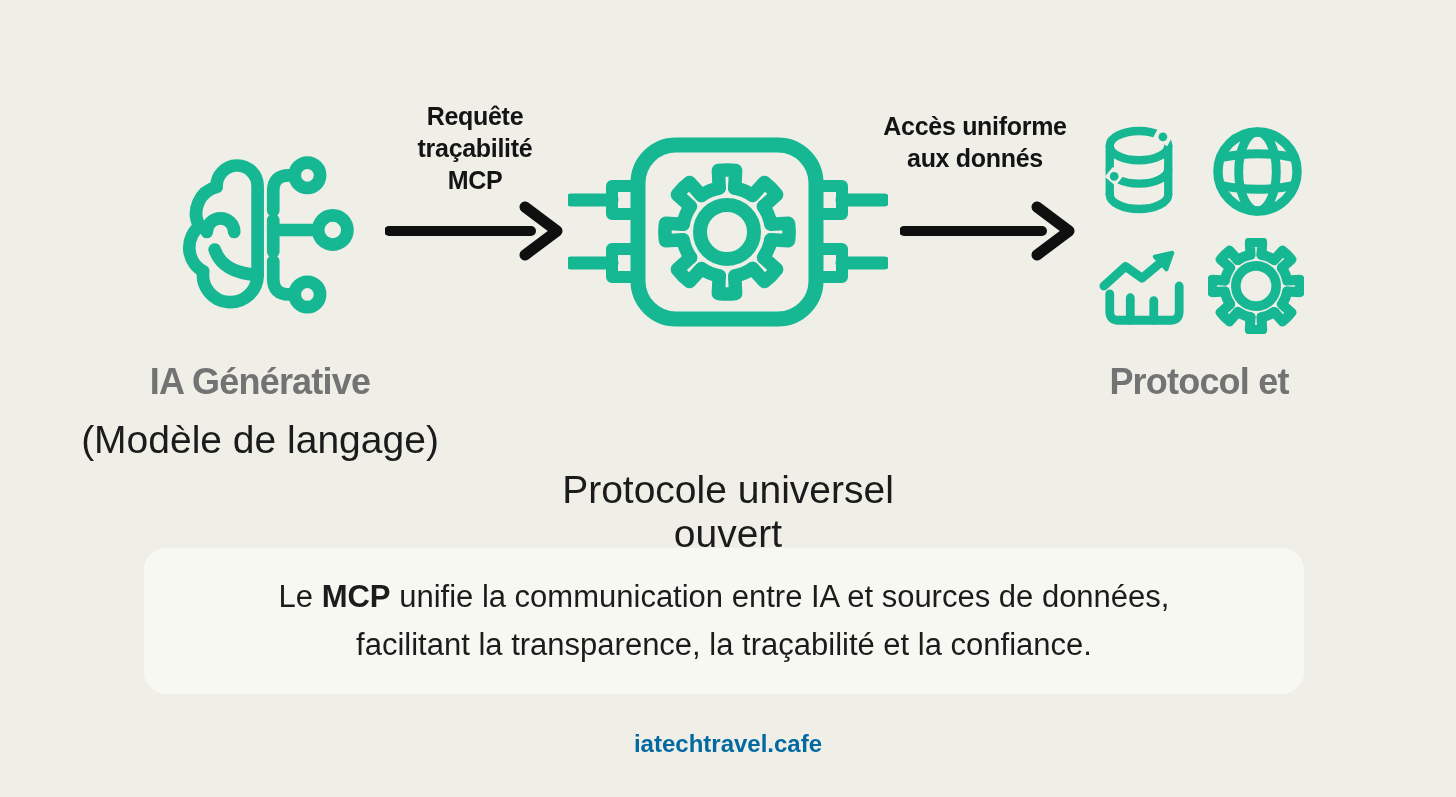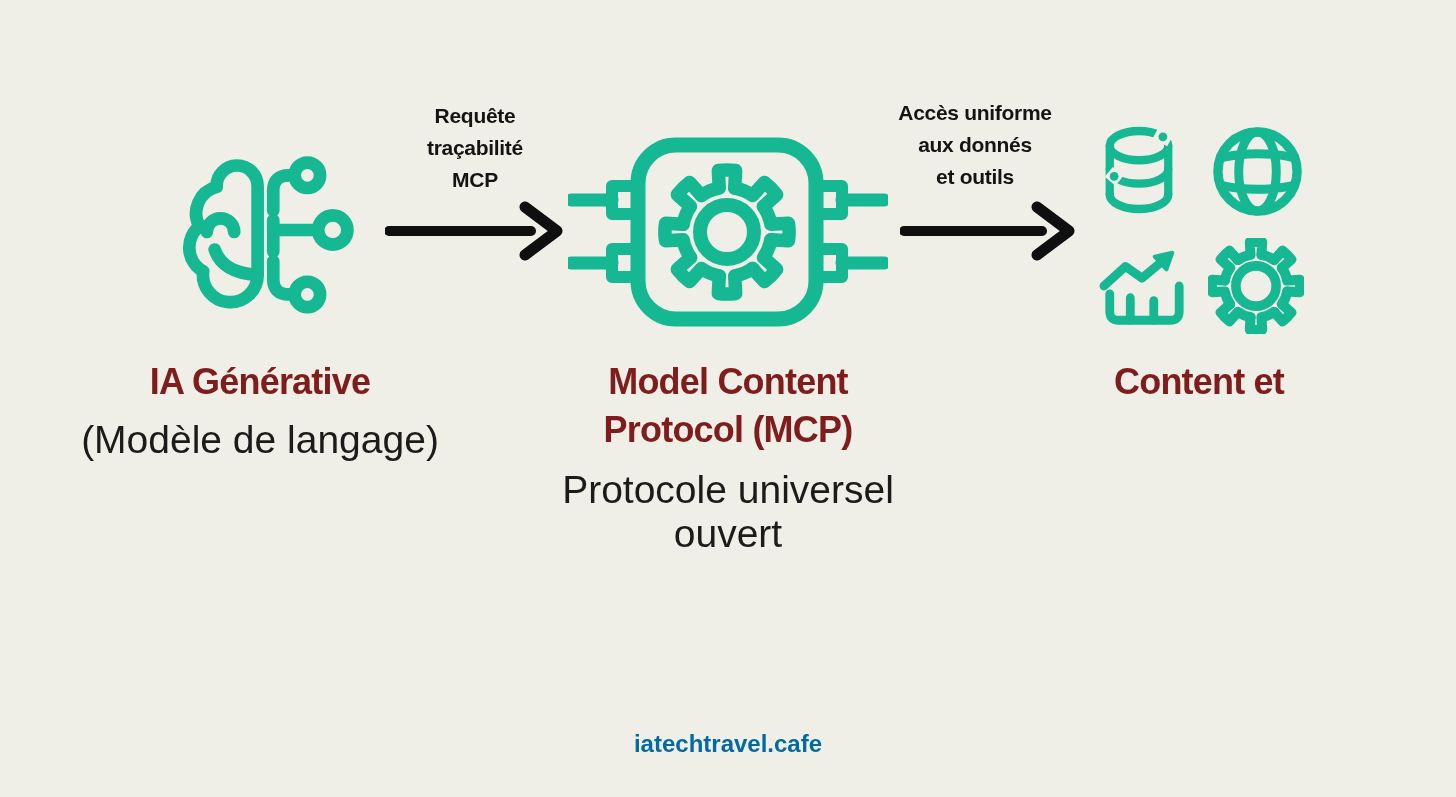--- a/index.html
+++ b/index.html
@@ -7,27 +7,27 @@
     position:relative;
     width:1456px;height:797px;
     background:#efeee7;
     font-family:"Liberation Sans","DejaVu Sans",sans-serif;
     overflow:hidden;
   }
   svg{display:block;position:absolute;}
   .icon-stroke{fill:none;stroke:#16b793;stroke-linecap:round;stroke-linejoin:round;}
   .arrow-label{
     position:absolute;text-align:center;
-    font-weight:700;font-size:21px;line-height:32px;
+    font-weight:700;font-size:25px;line-height:32px;
     color:#141414;letter-spacing:-0.3px;
   }
   .col-title{
     position:absolute;text-align:center;
     font-weight:700;font-size:36px;line-height:48px;
-    color:#7f1d1d;letter-spacing:-0.8px;
+    color:#737373;letter-spacing:-0.8px;
   }
   .col-sub{
     position:absolute;text-align:center;
     font-weight:400;font-size:39px;
     color:#1b1b1b;
   }
   .summary-box{
     position:absolute;left:144px;top:548px;width:1160px;height:146px;
     background:#f8f8f2;border-radius:22px;
     text-align:center;color:#1c1c1c;
@@ -101,24 +101,23 @@
       <rect x="248" y="49" width="26" height="28" stroke-width="12"></rect>
       <rect x="248" y="112" width="26" height="28" stroke-width="12"></rect>
       <path d="M274,63 H316" stroke-width="13"></path>
       <path d="M274,126 H316" stroke-width="13"></path>
 
       <use href="#gear-teeth" transform="translate(159,95) scale(1.35)" stroke-width="10"></use>
       <circle cx="159" cy="95" r="27" stroke-width="14"></circle>
     </g>
   </svg>
 
-  <div class="arrow-label" style="left:865px;top:97px;width:220px">
+  <div class="arrow-label" style="left:865px;top:110px;width:220px">
     <div>Accès uniforme</div>
     <div>aux donnés</div>
-    <div>et outils</div>
   </div>
 
   <svg style="left:900px;top:193px" width="176" height="76" viewBox="0 0 176 76">
     <g fill="none" stroke="#0f0f0f" stroke-linecap="round" stroke-linejoin="round">
       <path d="M4,38 H142" stroke-width="10"></path>
       <path d="M137,14 L169,38 L137,62" stroke-width="11"></path>
     </g>
   </svg>
 
   <svg style="left:1100px;top:126px" width="78" height="88" viewBox="0 0 80 90">
@@ -158,26 +157,26 @@
   <svg style="left:1208px;top:238px" width="96" height="96" viewBox="0 0 100 100">
     <g class="icon-stroke">
       <use href="#gear-teeth" transform="translate(50,50)" stroke-width="10.5"></use>
       <circle cx="50" cy="50" r="21" stroke-width="10"></circle>
     </g>
   </svg>
 
   <div class="col-title" style="left:60px;top:358px;width:400px">IA Générative</div>
   <div class="col-sub" style="left:60px;top:418px;width:400px">(Modèle de langage)</div>
 
-  <div class="col-title" style="left:528px;top:358px;width:400px">
-    <div>Model Content</div>
-    <div>Protocol (MCP)</div>
-  </div>
   <div class="col-sub" style="left:528px;top:468px;width:400px">Protocole universel ouvert</div>
 
   <div class="col-title" style="left:999px;top:358px;width:400px">
-    <div>Content et</div>
+    <div>Protocol et</div>
   </div>
 
+  <div class="summary-box">
+    <div><span>Le</span> <b>MCP</b> <span>unifie la communication entre IA et sources de données,</span></div>
+    <div>facilitant la transparence, la traçabilité et la confiance.</div>
+  </div>
 
   <div class="footer">iatechtravel.cafe</div>
 
 </div>
 
 </body></html>

